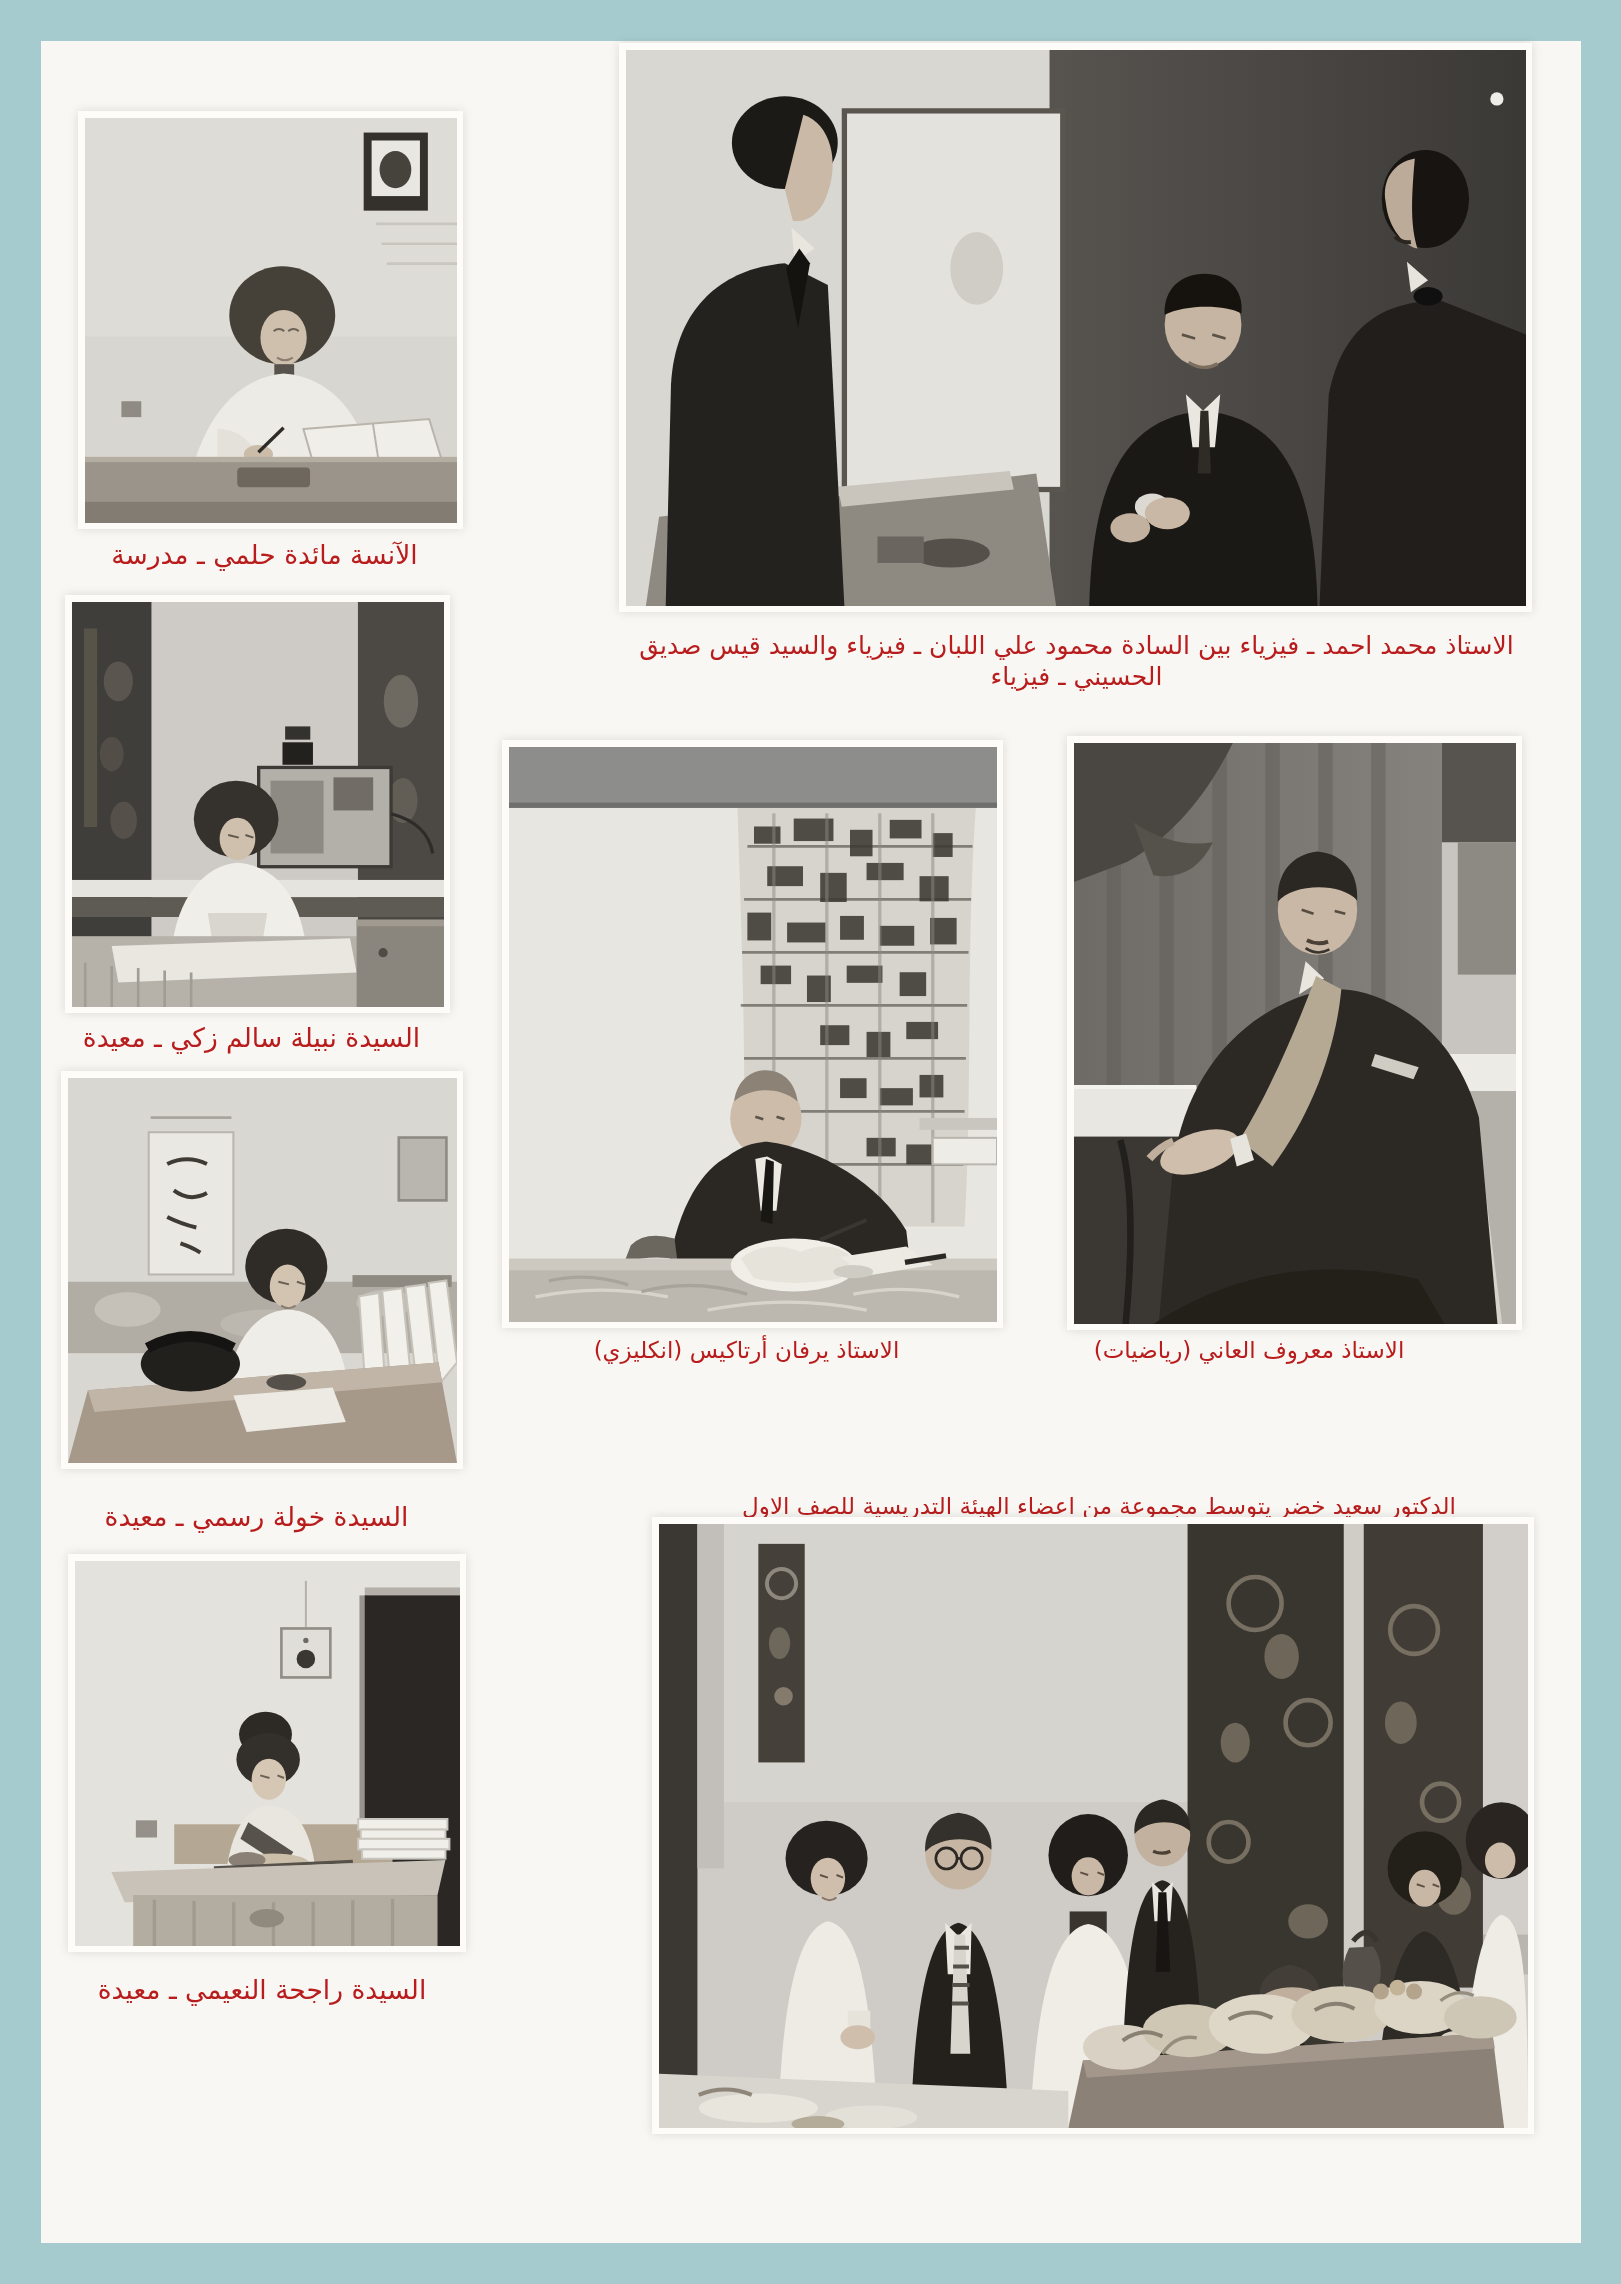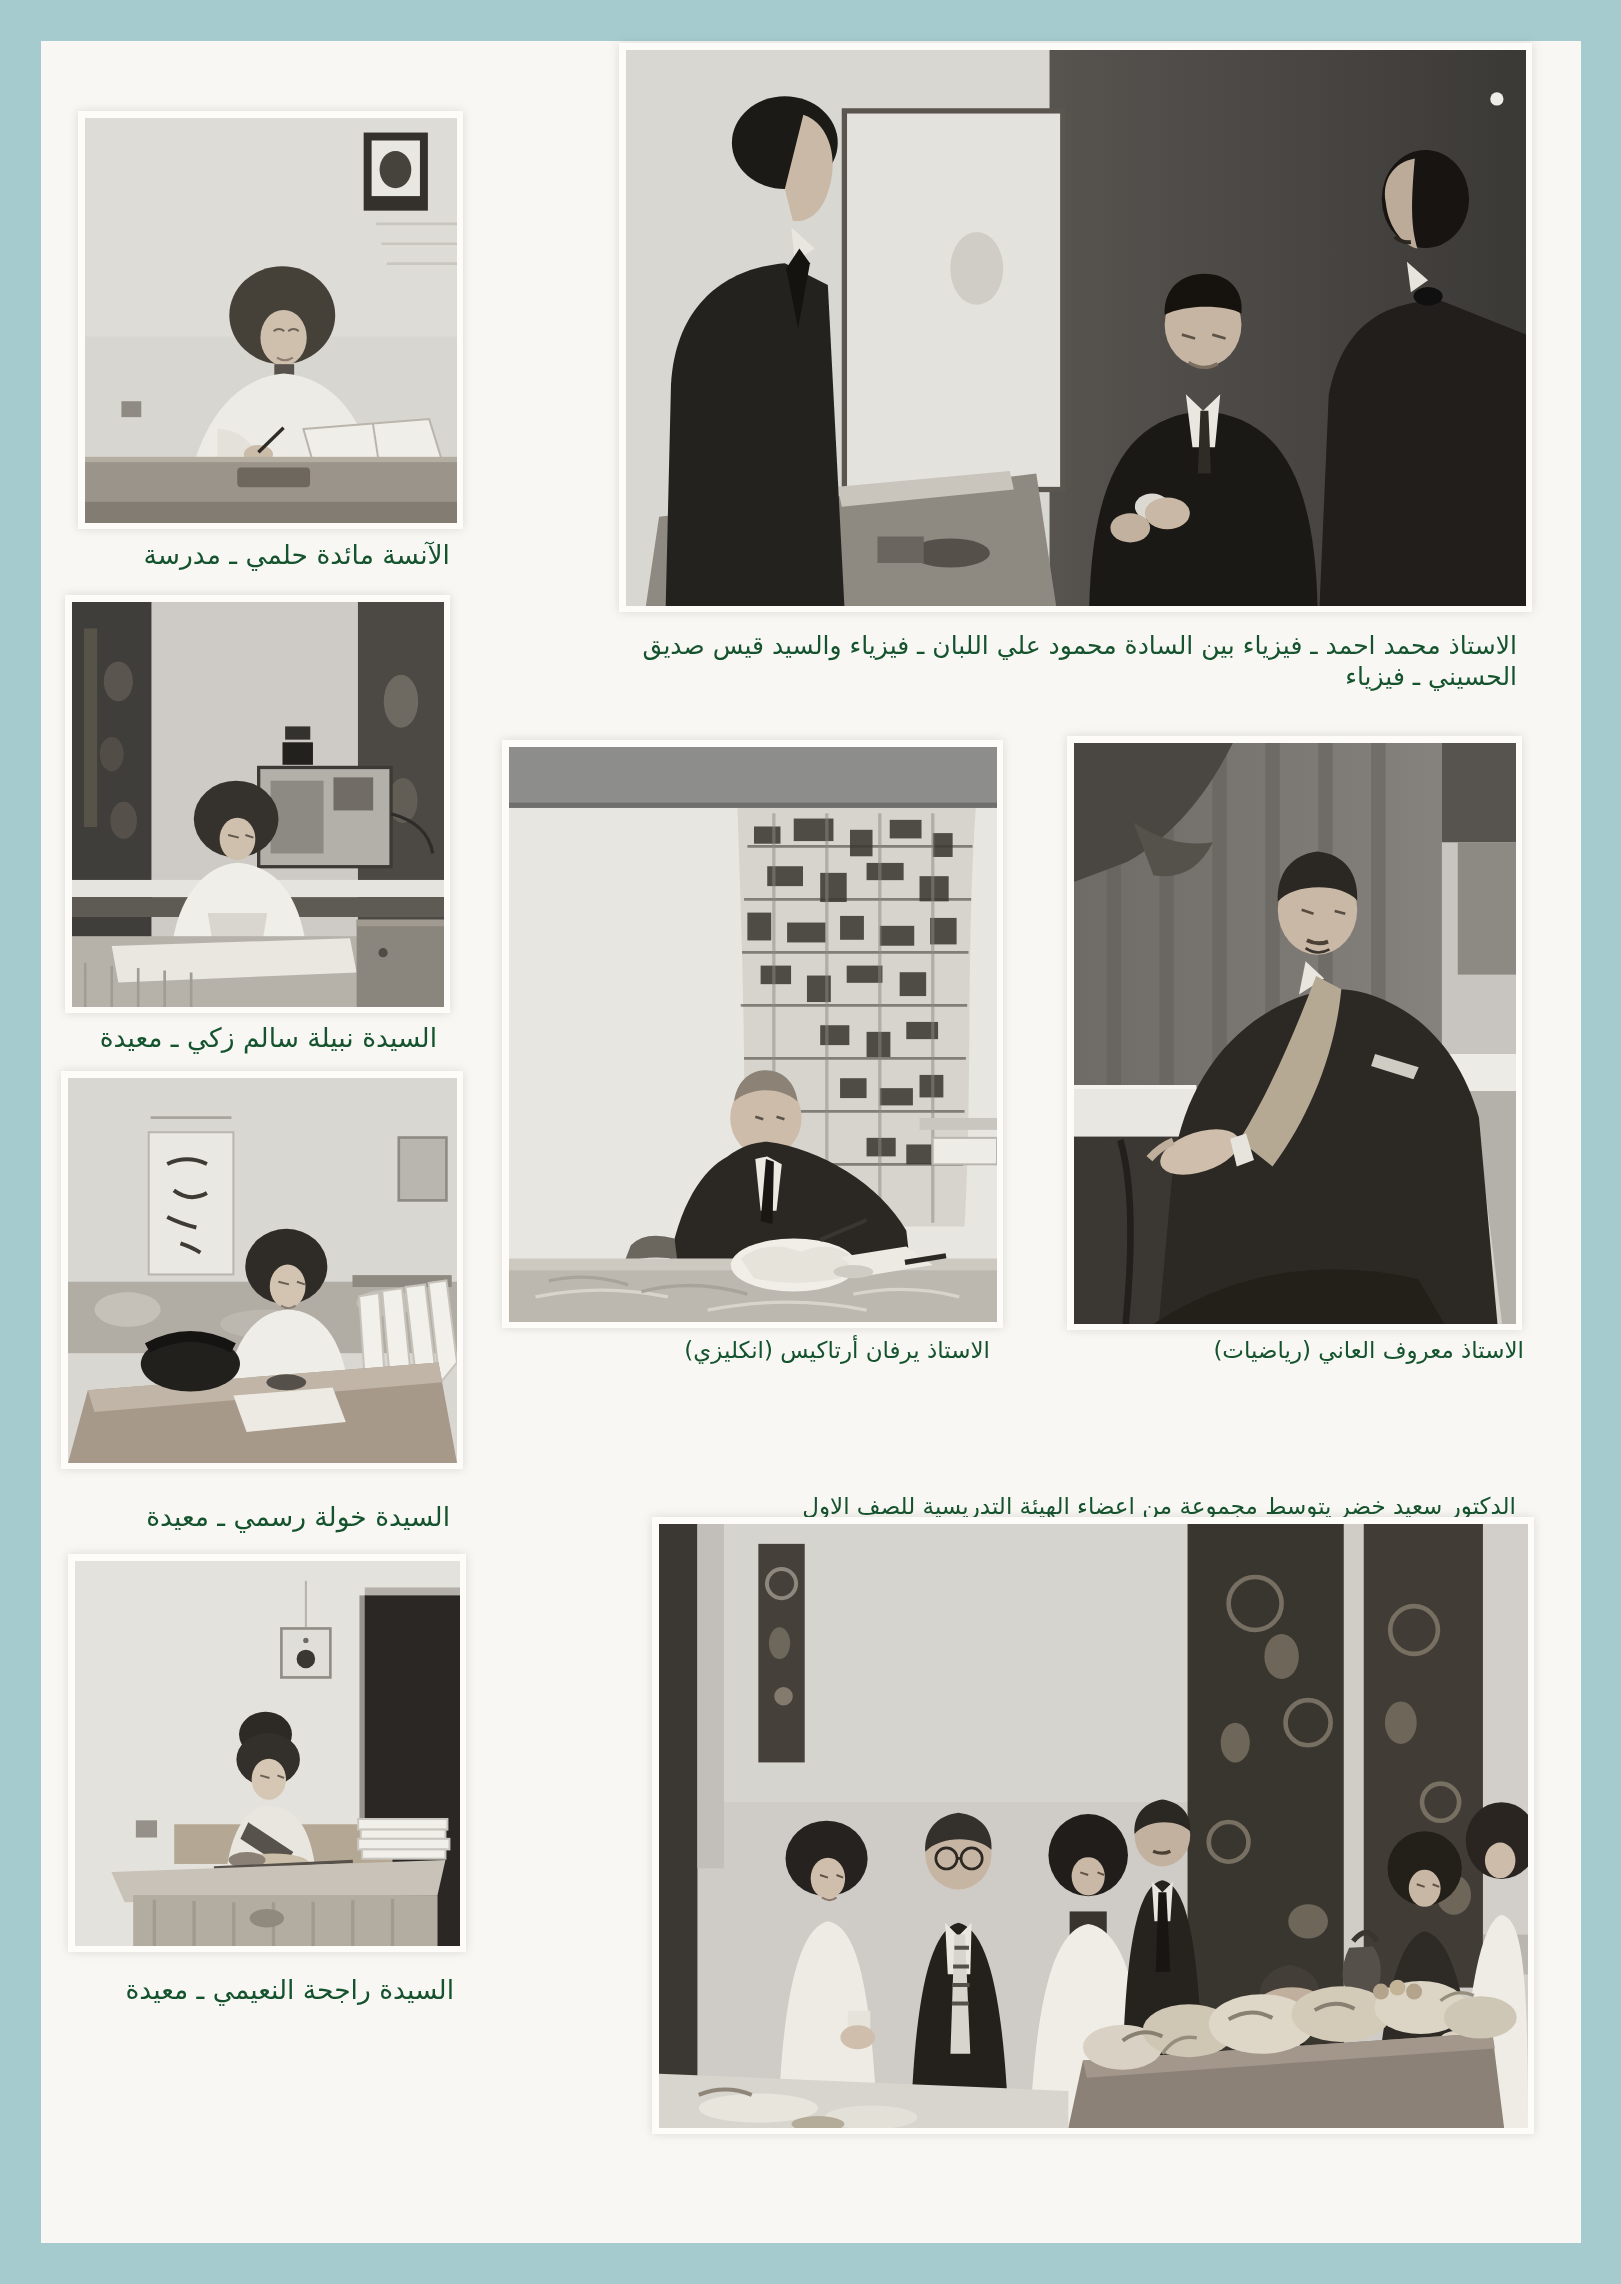--- a/index.html
+++ b/index.html
@@ -16,22 +16,22 @@
   .photo{
     position:absolute;
     background:#fdfcf9;
     padding:6.6px;
     box-shadow:0 0 9.3px rgba(90,90,85,0.18);
   }
   .photo svg{display:block;width:100%;height:100%;}
   .caption{
     position:absolute;
     direction:rtl;
-    text-align:right;
-    color:#14532d;
+    text-align:center;
+    color:#b91c1c;
     font-family:"DejaVu Sans", sans-serif;
     line-height:1.25;
     letter-spacing:0;
   }
   .cap-side{font-size:26.5px;}
   .cap-long{font-size:25px;}
   .cap-mid{font-size:23px;}
 </style>
 </head>
 <body>
@@ -363,21 +363,21 @@
       <path d="M350 330 L378 356 L340 380 Z" fill="#e8e6df"></path>
       <path d="M366 352 C340 420 300 520 250 600 L300 640 C360 560 396 460 404 372 Z" fill="#b5a994"></path>
       <path d="M455 470 l66 20 -8 18 -64 -20 Z" fill="#cfccc4"></path>
       <ellipse cx="190" cy="618" rx="62" ry="30" fill="#cfbeab" transform="rotate(-18 190 618)"></ellipse>
       <path d="M150 602 q-20 8 -36 26" stroke="#bfae9b" stroke-width="12" fill="none"></path>
       <path d="M236 598 l24 -8 12 40 -26 10 Z" fill="#e6e4dd"></path>
       <path d="M120 878 Q300 760 520 810 L560 878 Z" fill="#232019"></path>
     </g>
   </svg>
 </div>
-<div class="caption cap-mid" style="left:1082px;top:1336px;width:442px;">الاستاذ معروف العاني (رياضيات)</div>
+<div class="caption cap-mid" style="left:1028px;top:1336px;width:442px;">الاستاذ معروف العاني (رياضيات)</div>
 
 <div class="caption cap-mid" style="left:682px;top:1444px;width:834px;margin-top:48px;">الدكتور سعيد خضر يتوسط مجموعة من اعضاء الهيئة التدريسية للصف الاول</div>
 <div class="photo" style="left:652px;top:1517px;width:869px;height:604px;">
   <svg viewBox="0 0 1312 912" preserveAspectRatio="none">
     <rect width="1312" height="912" fill="#cfccc7"></rect>
     <rect width="1312" height="420" fill="#d6d4cf"></rect>
     <rect width="58" height="912" fill="#3b3834"></rect>
     <rect x="58" width="40" height="520" fill="#c2bfba"></rect>
     <g>
       <rect x="150" y="30" width="70" height="330" fill="#45403a"></rect>

